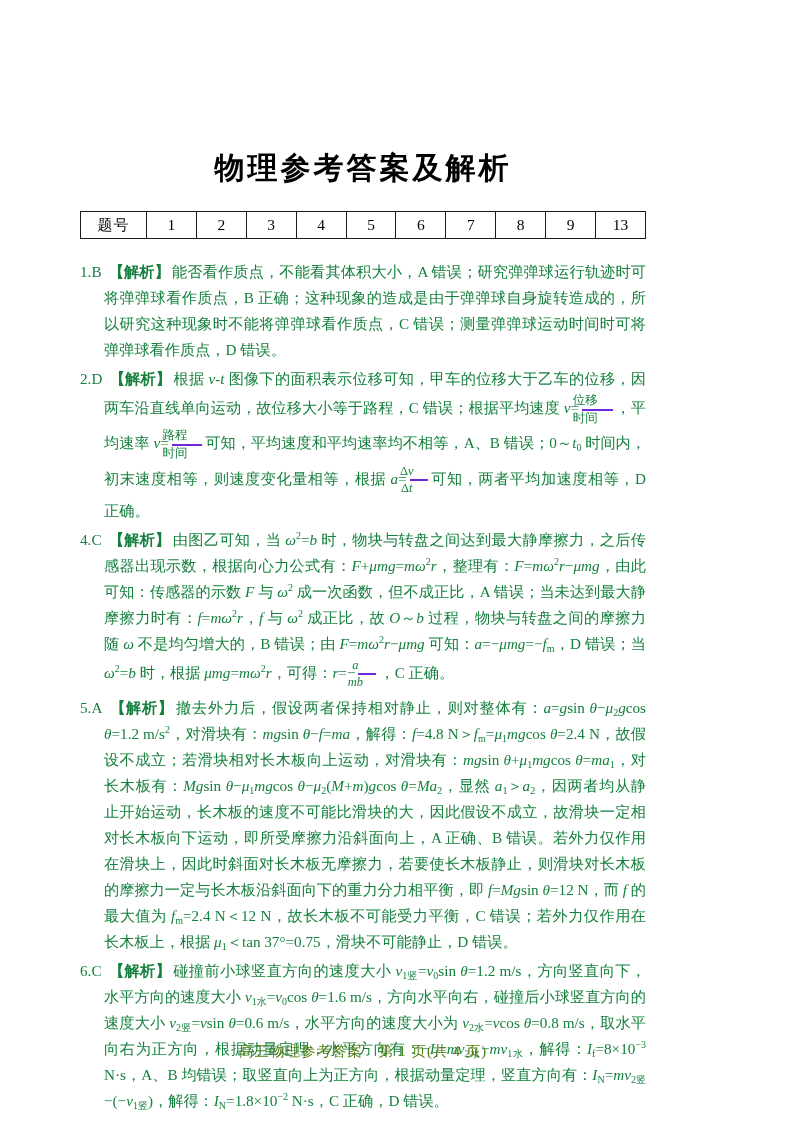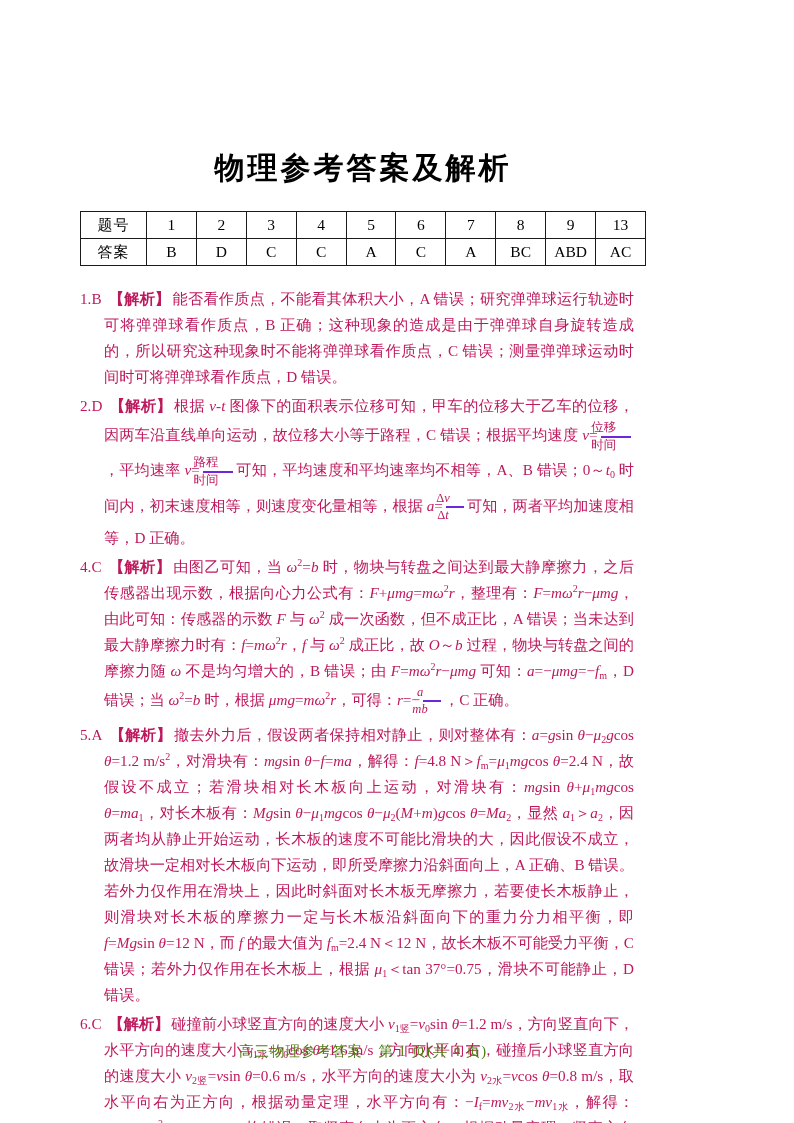--- a/index.html
+++ b/index.html
@@ -41,27 +41,27 @@
     color:#000;
   }
   table.answers td.hd{
     font-size:15px;
     letter-spacing:1px;
   }
   table.answers col.label-col{width:66px;}
   
   .solutions{margin-top:14px;}
   .sol{
-    margin:0 12px 3px 0;
+    margin:0 0 3px 0;
     font-size:15.2px;
     line-height:26px;
     text-align:justify;
     padding-left:24px;
     text-indent:-24px;
-    color:#be185d;
+    color:#15803d;
   }
   .sol .num{
     font-weight:400;
     margin-right:7px;
     white-space:nowrap;
   }
   .sol .tag{
     font-family:"Liberation Sans","DejaVu Sans",sans-serif;
     font-weight:700;
     margin-right:2px;
@@ -118,33 +118,20 @@
         <td>2</td>
         <td>3</td>
         <td>4</td>
         <td>5</td>
         <td>6</td>
         <td>7</td>
         <td>8</td>
         <td>9</td>
         <td>13</td>
       </tr>
-      <tr>
-        <td class="hd">答案</td>
-        <td>B</td>
-        <td>D</td>
-        <td>C</td>
-        <td>C</td>
-        <td>A</td>
-        <td>C</td>
-        <td>A</td>
-        <td>BC</td>
-        <td>ABD</td>
-        <td>AC</td>
-      </tr>
     </tbody>
   </table>
 
   <div class="solutions">
     <p class="sol"><span class="num">1.B</span><span class="tag">【解析】</span><span class="body">能否看作质点，不能看其体积大小，A 错误；研究弹弹球运行轨迹时可将弹弹球看作质点，B 正确；这种现象的造成是由于弹弹球自身旋转造成的，所以研究这种现象时不能将弹弹球看作质点，C 错误；测量弹弹球运动时间时可将弹弹球看作质点，D 错误。</span></p>
     <p class="sol"><span class="num">2.D</span><span class="tag">【解析】</span><span class="body">根据 <i>v</i>-<i>t</i> 图像下的面积表示位移可知，甲车的位移大于乙车的位移，因两车沿直线单向运动，故位移大小等于路程，C 错误；根据平均速度 <i>v</i>=<span class="frac"><span class="fn">位移</span><span class="fd">时间</span></span>，平均速率 <i>v</i>=<span class="frac"><span class="fn">路程</span><span class="fd">时间</span></span>可知，平均速度和平均速率均不相等，A、B 错误；0～<i>t</i><sub>0</sub> 时间内，初末速度相等，则速度变化量相等，根据 <i>a</i>=<span class="frac"><span class="fn">Δ<i>v</i></span><span class="fd">Δ<i>t</i></span></span>可知，两者平均加速度相等，D 正确。</span></p>
     <p class="sol"><span class="num">4.C</span><span class="tag">【解析】</span><span class="body">由图乙可知，当 <i>ω</i><sup>2</sup>=<i>b</i> 时，物块与转盘之间达到最大静摩擦力，之后传感器出现示数，根据向心力公式有：<i>F</i>+<i>μmg</i>=<i>mω</i><sup>2</sup><i>r</i>，整理有：<i>F</i>=<i>mω</i><sup>2</sup><i>r</i>−<i>μmg</i>，由此可知：传感器的示数 <i>F</i> 与 <i>ω</i><sup>2</sup> 成一次函数，但不成正比，A 错误；当未达到最大静摩擦力时有：<i>f</i>=<i>mω</i><sup>2</sup><i>r</i>，<i>f</i> 与 <i>ω</i><sup>2</sup> 成正比，故 <i>O</i>～<i>b</i> 过程，物块与转盘之间的摩擦力随 <i>ω</i> 不是均匀增大的，B 错误；由 <i>F</i>=<i>mω</i><sup>2</sup><i>r</i>−<i>μmg</i> 可知：<i>a</i>=−<i>μmg</i>=−<i>f</i><sub>m</sub>，D 错误；当 <i>ω</i><sup>2</sup>=<i>b</i> 时，根据 <i>μmg</i>=<i>mω</i><sup>2</sup><i>r</i>，可得：<i>r</i>=−<span class="frac"><span class="fn"><i>a</i></span><span class="fd"><i>mb</i></span></span>，C 正确。</span></p>
     <p class="sol"><span class="num">5.A</span><span class="tag">【解析】</span><span class="body">撤去外力后，假设两者保持相对静止，则对整体有：<i>a</i>=<i>g</i>sin <i>θ</i>−<i>μ</i><sub>2</sub><i>g</i>cos <i>θ</i>=1.2 m/s<sup>2</sup>，对滑块有：<i>mg</i>sin <i>θ</i>−<i>f</i>=<i>ma</i>，解得：<i>f</i>=4.8 N＞<i>f</i><sub>m</sub>=<i>μ</i><sub>1</sub><i>mg</i>cos <i>θ</i>=2.4 N，故假设不成立；若滑块相对长木板向上运动，对滑块有：<i>mg</i>sin <i>θ</i>+<i>μ</i><sub>1</sub><i>mg</i>cos <i>θ</i>=<i>ma</i><sub>1</sub>，对长木板有：<i>Mg</i>sin <i>θ</i>−<i>μ</i><sub>1</sub><i>mg</i>cos <i>θ</i>−<i>μ</i><sub>2</sub>(<i>M</i>+<i>m</i>)<i>g</i>cos <i>θ</i>=<i>Ma</i><sub>2</sub>，显然 <i>a</i><sub>1</sub>＞<i>a</i><sub>2</sub>，因两者均从静止开始运动，长木板的速度不可能比滑块的大，因此假设不成立，故滑块一定相对长木板向下运动，即所受摩擦力沿斜面向上，A 正确、B 错误。若外力仅作用在滑块上，因此时斜面对长木板无摩擦力，若要使长木板静止，则滑块对长木板的摩擦力一定与长木板沿斜面向下的重力分力相平衡，即 <i>f</i>=<i>Mg</i>sin <i>θ</i>=12 N，而 <i>f</i> 的最大值为 <i>f</i><sub>m</sub>=2.4 N＜12 N，故长木板不可能受力平衡，C 错误；若外力仅作用在长木板上，根据 <i>μ</i><sub>1</sub>＜tan 37°=0.75，滑块不可能静止，D 错误。</span></p>
     <p class="sol"><span class="num">6.C</span><span class="tag">【解析】</span><span class="body">碰撞前小球竖直方向的速度大小 <i>v</i><sub>1竖</sub>=<i>v</i><sub>0</sub>sin <i>θ</i>=1.2 m/s，方向竖直向下，水平方向的速度大小 <i>v</i><sub>1水</sub>=<i>v</i><sub>0</sub>cos <i>θ</i>=1.6 m/s，方向水平向右，碰撞后小球竖直方向的速度大小 <i>v</i><sub>2竖</sub>=<i>v</i>sin <i>θ</i>=0.6 m/s，水平方向的速度大小为 <i>v</i><sub>2水</sub>=<i>v</i>cos <i>θ</i>=0.8 m/s，取水平向右为正方向，根据动量定理，水平方向有：−<i>I</i><sub>f</sub>=<i>mv</i><sub>2水</sub>−<i>mv</i><sub>1水</sub>，解得：<i>I</i><sub>f</sub>=8×10<sup>−3</sup> N·s，A、B 均错误；取竖直向上为正方向，根据动量定理，竖直方向有：<i>I</i><sub>N</sub>=<i>mv</i><sub>2竖</sub>−(−<i>v</i><sub>1竖</sub>)，解得：<i>I</i><sub>N</sub>=1.8×10<sup>−2</sup> N·s，C 正确，D 错误。</span></p>
   </div>

